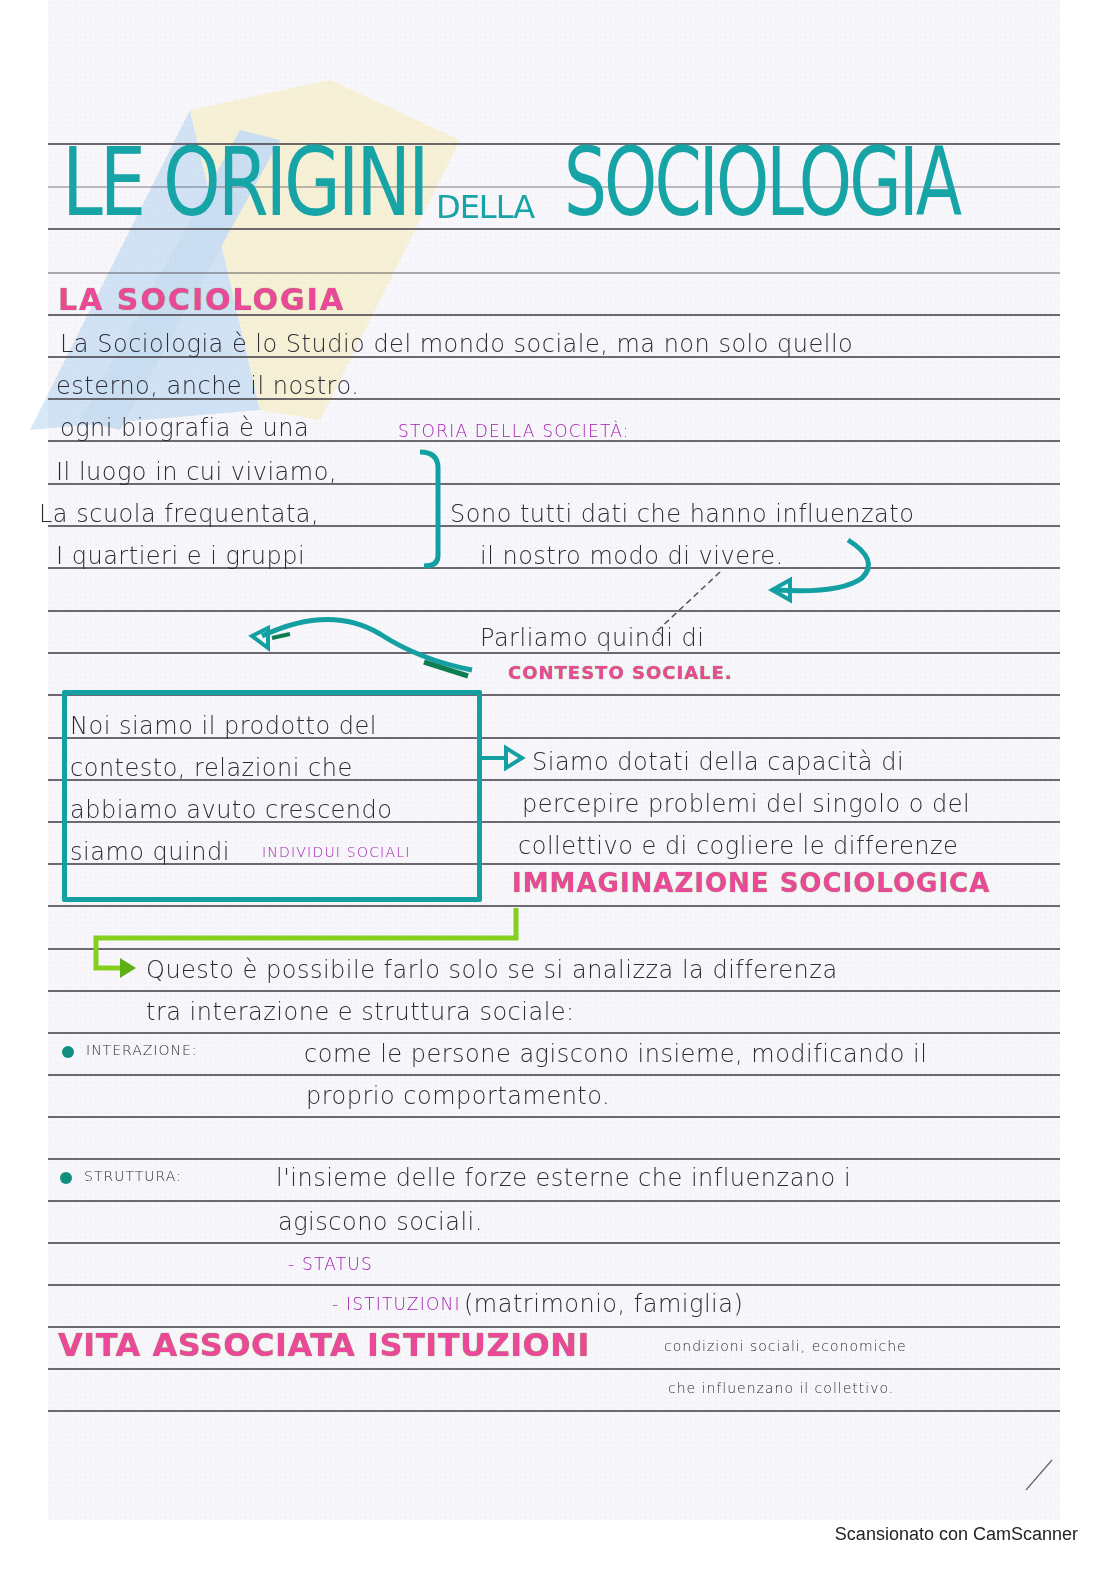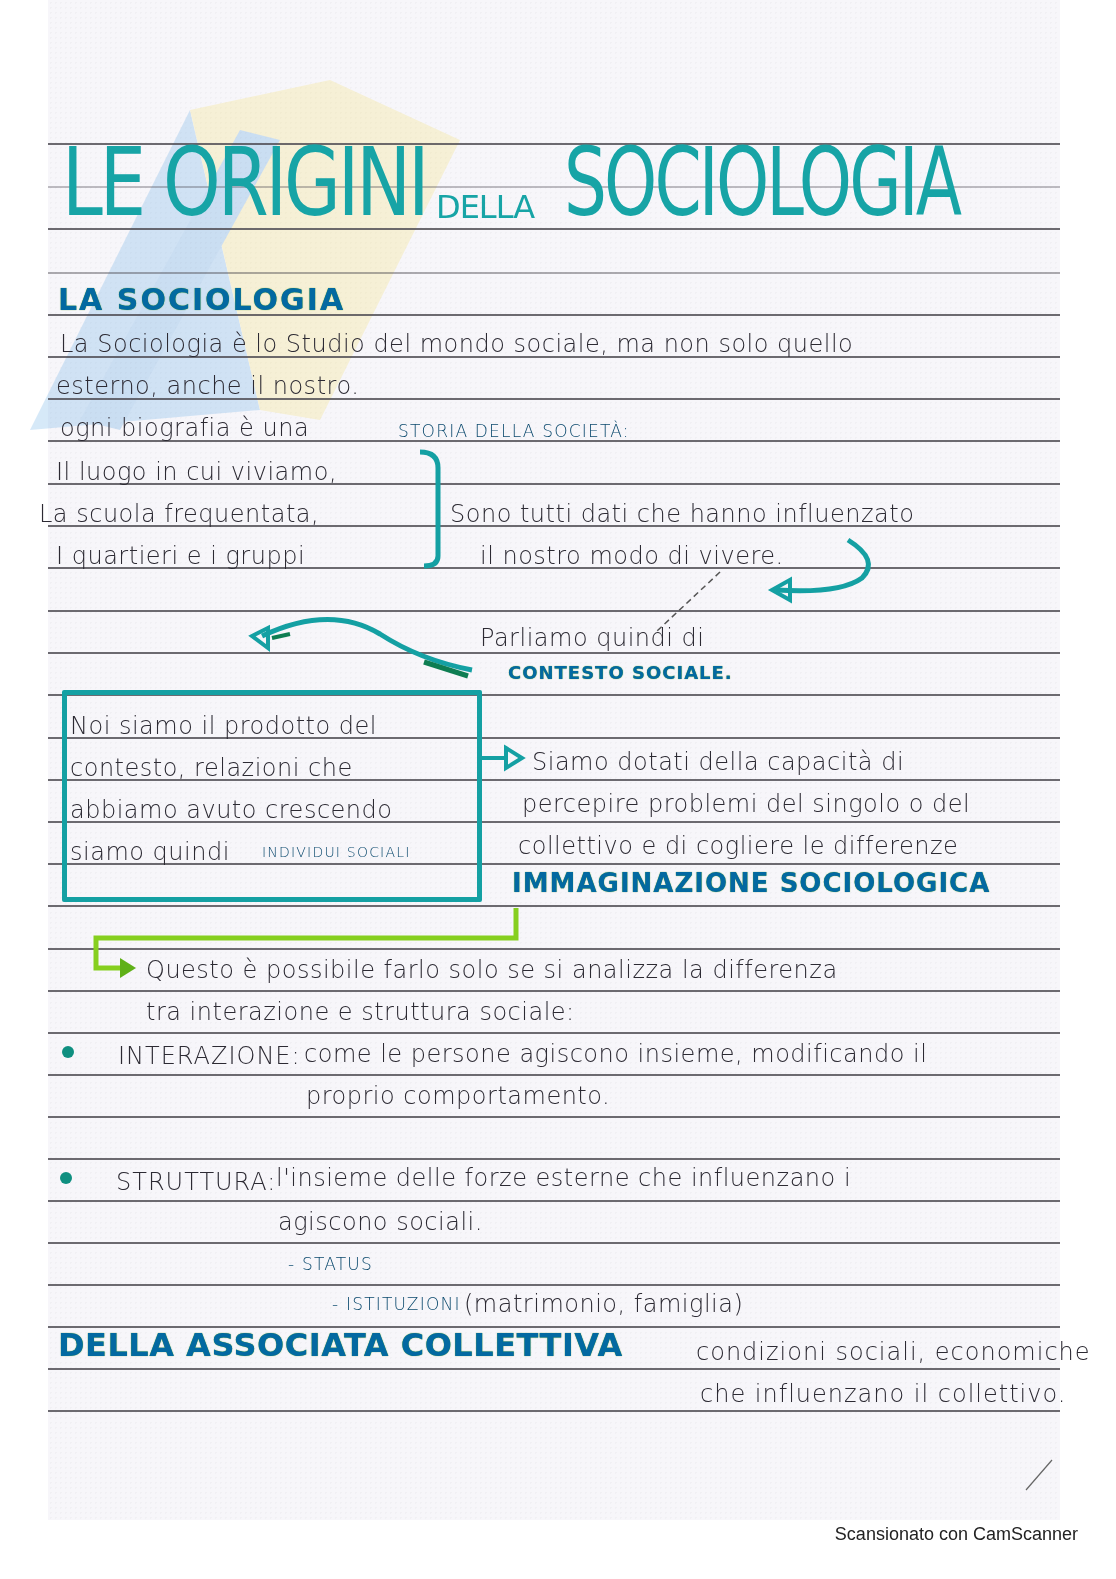--- a/index.html
+++ b/index.html
@@ -15,28 +15,28 @@
       background-size: 5px 5px;
     }
     .rule {
       position: absolute; left: 48px; width: 1012px; height: 2px;
       background: #4d4b52; opacity: 0.82;
     }
     .hw {
       position: absolute; color: #2c2a33; font-family: "DejaVu Sans", sans-serif;
       font-size: 24px; white-space: nowrap; letter-spacing: 0.5px; font-weight: 300;
     }
-    .hw.small { font-size: 24px; letter-spacing: 1px; margin-left: 32px; }
-    .hw.xs { font-size: 17px; letter-spacing: 1.2px; color: #0c4a6e; }
+    .hw.small { font-size: 14px; letter-spacing: 1px; }
+    .hw.xs { font-size: 17px; letter-spacing: 1.2px; color: #a21caf; }
     .title {
       position: absolute; color: #17a4a6; font-family: "DejaVu Sans", sans-serif;
       white-space: nowrap; font-weight: 400;
     }
     .hl {
-      position: absolute; color: #0369a1; font-family: "DejaVu Sans", sans-serif;
+      position: absolute; color: #ec4899; font-family: "DejaVu Sans", sans-serif;
       font-weight: 700; white-space: nowrap;
       text-shadow: 0 0 1px #4c9c10;
     }
     .box {
       position: absolute; left: 62px; top: 690px; width: 410px; height: 202px;
       border: 5px solid #14a0a3; border-radius: 2px;
     }
     .dot { position: absolute; width: 12px; height: 12px; border-radius: 50%; background: #0f8f80; }
     svg.overlay { position: absolute; left: 0; top: 0; }
     .footer {
@@ -128,21 +128,21 @@
 <div class="hw" style="left:306px;top:1082px;">proprio comportamento.</div>
 
 <div class="dot" style="left:60px;top:1172px;"></div>
 <div class="hw small" style="left:84px;top:1168px;">STRUTTURA:</div>
 <div class="hw" style="left:276px;top:1164px;">l'insieme delle forze esterne che influenzano i</div>
 <div class="hw" style="left:278px;top:1208px;">agiscono sociali.</div>
 <div class="hw xs" style="left:288px;top:1254px;">- STATUS</div>
 <div class="hw xs" style="left:292px;top:1294px;margin-left:40px;">- ISTITUZIONI</div>
 <div class="hw" style="left:464px;top:1290px;">(matrimonio, famiglia)</div>
 
-<div class="hl" style="left:58px;top:1326px;font-size:32px;letter-spacing:0.5px;">DELLA ASSOCIATA COLLETTIVA</div>
+<div class="hl" style="left:58px;top:1326px;font-size:32px;letter-spacing:0.5px;">VITA ASSOCIATA ISTITUZIONI</div>
 <div class="hw small" style="left:664px;top:1338px;">condizioni sociali, economiche</div>
 <div class="hw small" style="left:668px;top:1380px;">che influenzano il collettivo.</div>
 
 <svg class="overlay" width="1116" height="1579" viewBox="0 0 1116 1579">
 
   <path d="M420,452 Q438,452 438,468 L438,556 Q438,566 424,566" fill="none" stroke="#14a0a3" stroke-width="5"></path>
 
   <path d="M848,540 Q880,560 862,578 Q840,594 776,590" fill="none" stroke="#14a0a3" stroke-width="5"></path>
   <polygon points="772,590 790,580 790,600" fill="none" stroke="#14a0a3" stroke-width="4"></polygon>
 

